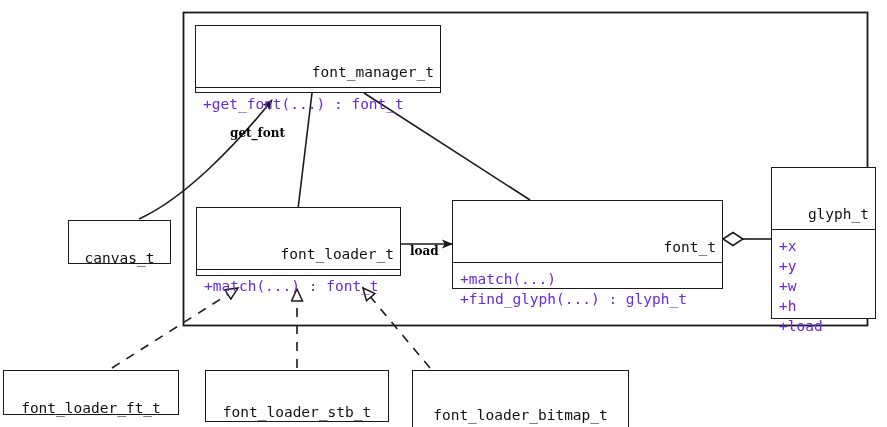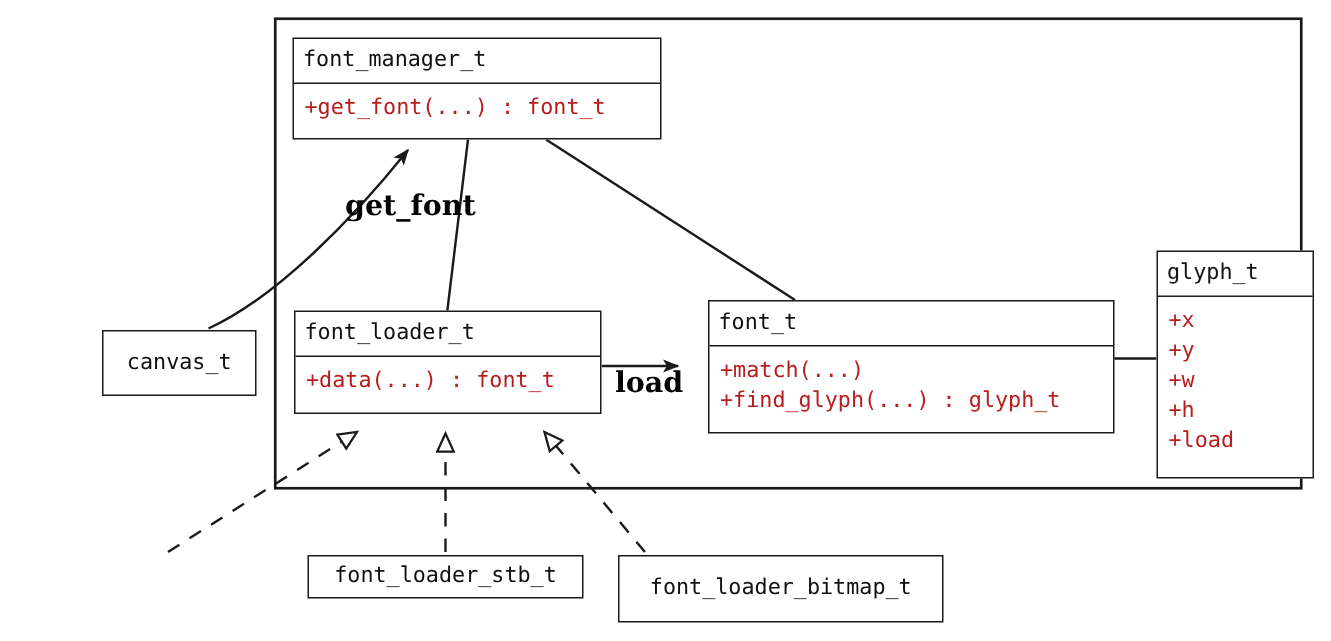--- a/index.html
+++ b/index.html
@@ -23,52 +23,53 @@
     height: 427px;
     pointer-events: none;
   }
   .uml-box {
     position: absolute;
     border: 1.6px solid #1a1a1a;
     background: #ffffff;
     box-sizing: border-box;
   }
   .uml-title {
-    text-align: left;
+    text-align: right;
     font-family: "DejaVu Sans Mono", "Liberation Mono", monospace;
     font-size: 14.5px;
     color: #111111;
     line-height: 1;
     padding: 7px 6px 7px 6px;
     white-space: nowrap;
+    margin-top: 32px;
   }
   .uml-divider {
     border-top: 1.6px solid #1a1a1a;
   }
   .uml-members {
     padding: 6px 7px 6px 7px;
   }
   .uml-member {
     font-family: "DejaVu Sans Mono", "Liberation Mono", monospace;
     font-size: 14.5px;
-    color: #b91c1c;
+    color: #6d28d9;
     line-height: 20px;
     white-space: nowrap;
     text-align: left;
   }
   .simple-box {
     display: flex;
     align-items: center;
     justify-content: center;
   }
   .edge-label {
     position: absolute;
     font-family: "DejaVu Serif", "Liberation Serif", serif;
     font-weight: bold;
-    font-size: 19px;
+    font-size: 12px;
     color: #000000;
     white-space: nowrap;
   }
 </style>
 </head>
 <body>
 
 <div id="canvas">
 
   <svg class="layer" viewBox="0 0 887 427">
@@ -106,25 +107,25 @@
     <div class="uml-divider"></div>
     <div class="uml-members">
       <div class="uml-member">+get_font(...) : font_t</div>
     </div>
   </div>
 
   <div class="uml-box" style="left:196px; top:207px; width:205px; height:69px;">
     <div class="uml-title">font_loader_t</div>
     <div class="uml-divider"></div>
     <div class="uml-members">
-      <div class="uml-member">+data(...) : font_t</div>
+      <div class="uml-member">+match(...) : font_t</div>
     </div>
   </div>
 
-  <div class="uml-box" style="left:472px; top:200px; width:271px; height:89px;">
+  <div class="uml-box" style="left:452px; top:200px; width:271px; height:89px;">
     <div class="uml-title">font_t</div>
     <div class="uml-divider"></div>
     <div class="uml-members">
       <div class="uml-member">+match(...)</div>
       <div class="uml-member">+find_glyph(...) : glyph_t</div>
     </div>
   </div>
 
   <div class="uml-box" style="left:771px; top:167px; width:105px; height:152px;">
     <div class="uml-title">glyph_t</div>
@@ -135,25 +136,28 @@
       <div class="uml-member">+w</div>
       <div class="uml-member">+h</div>
       <div class="uml-member">+load</div>
     </div>
   </div>
 
   <div class="uml-box simple-box" style="left:68px; top:220px; width:103px; height:44px;">
     <div class="uml-title">canvas_t</div>
   </div>
 
+  <div class="uml-box simple-box" style="left:3px; top:370px; width:176px; height:45px;">
+    <div class="uml-title">font_loader_ft_t</div>
+  </div>
 
-  <div class="uml-box simple-box" style="left:205px; top:370px; width:184px; height:29px;">
+  <div class="uml-box simple-box" style="left:205px; top:370px; width:184px; height:52px;">
     <div class="uml-title">font_loader_stb_t</div>
   </div>
 
-  <div class="uml-box simple-box" style="left:412px; top:370px; width:217px; height:45px;">
+  <div class="uml-box simple-box" style="left:412px; top:370px; width:217px; height:58px;">
     <div class="uml-title">font_loader_bitmap_t</div>
   </div>
 
   <div class="edge-label" style="left:230px; top:126px;">get_font</div>
   <div class="edge-label" style="left:410px; top:244px;">load</div>
 
 </div>
 
 </body></html>

